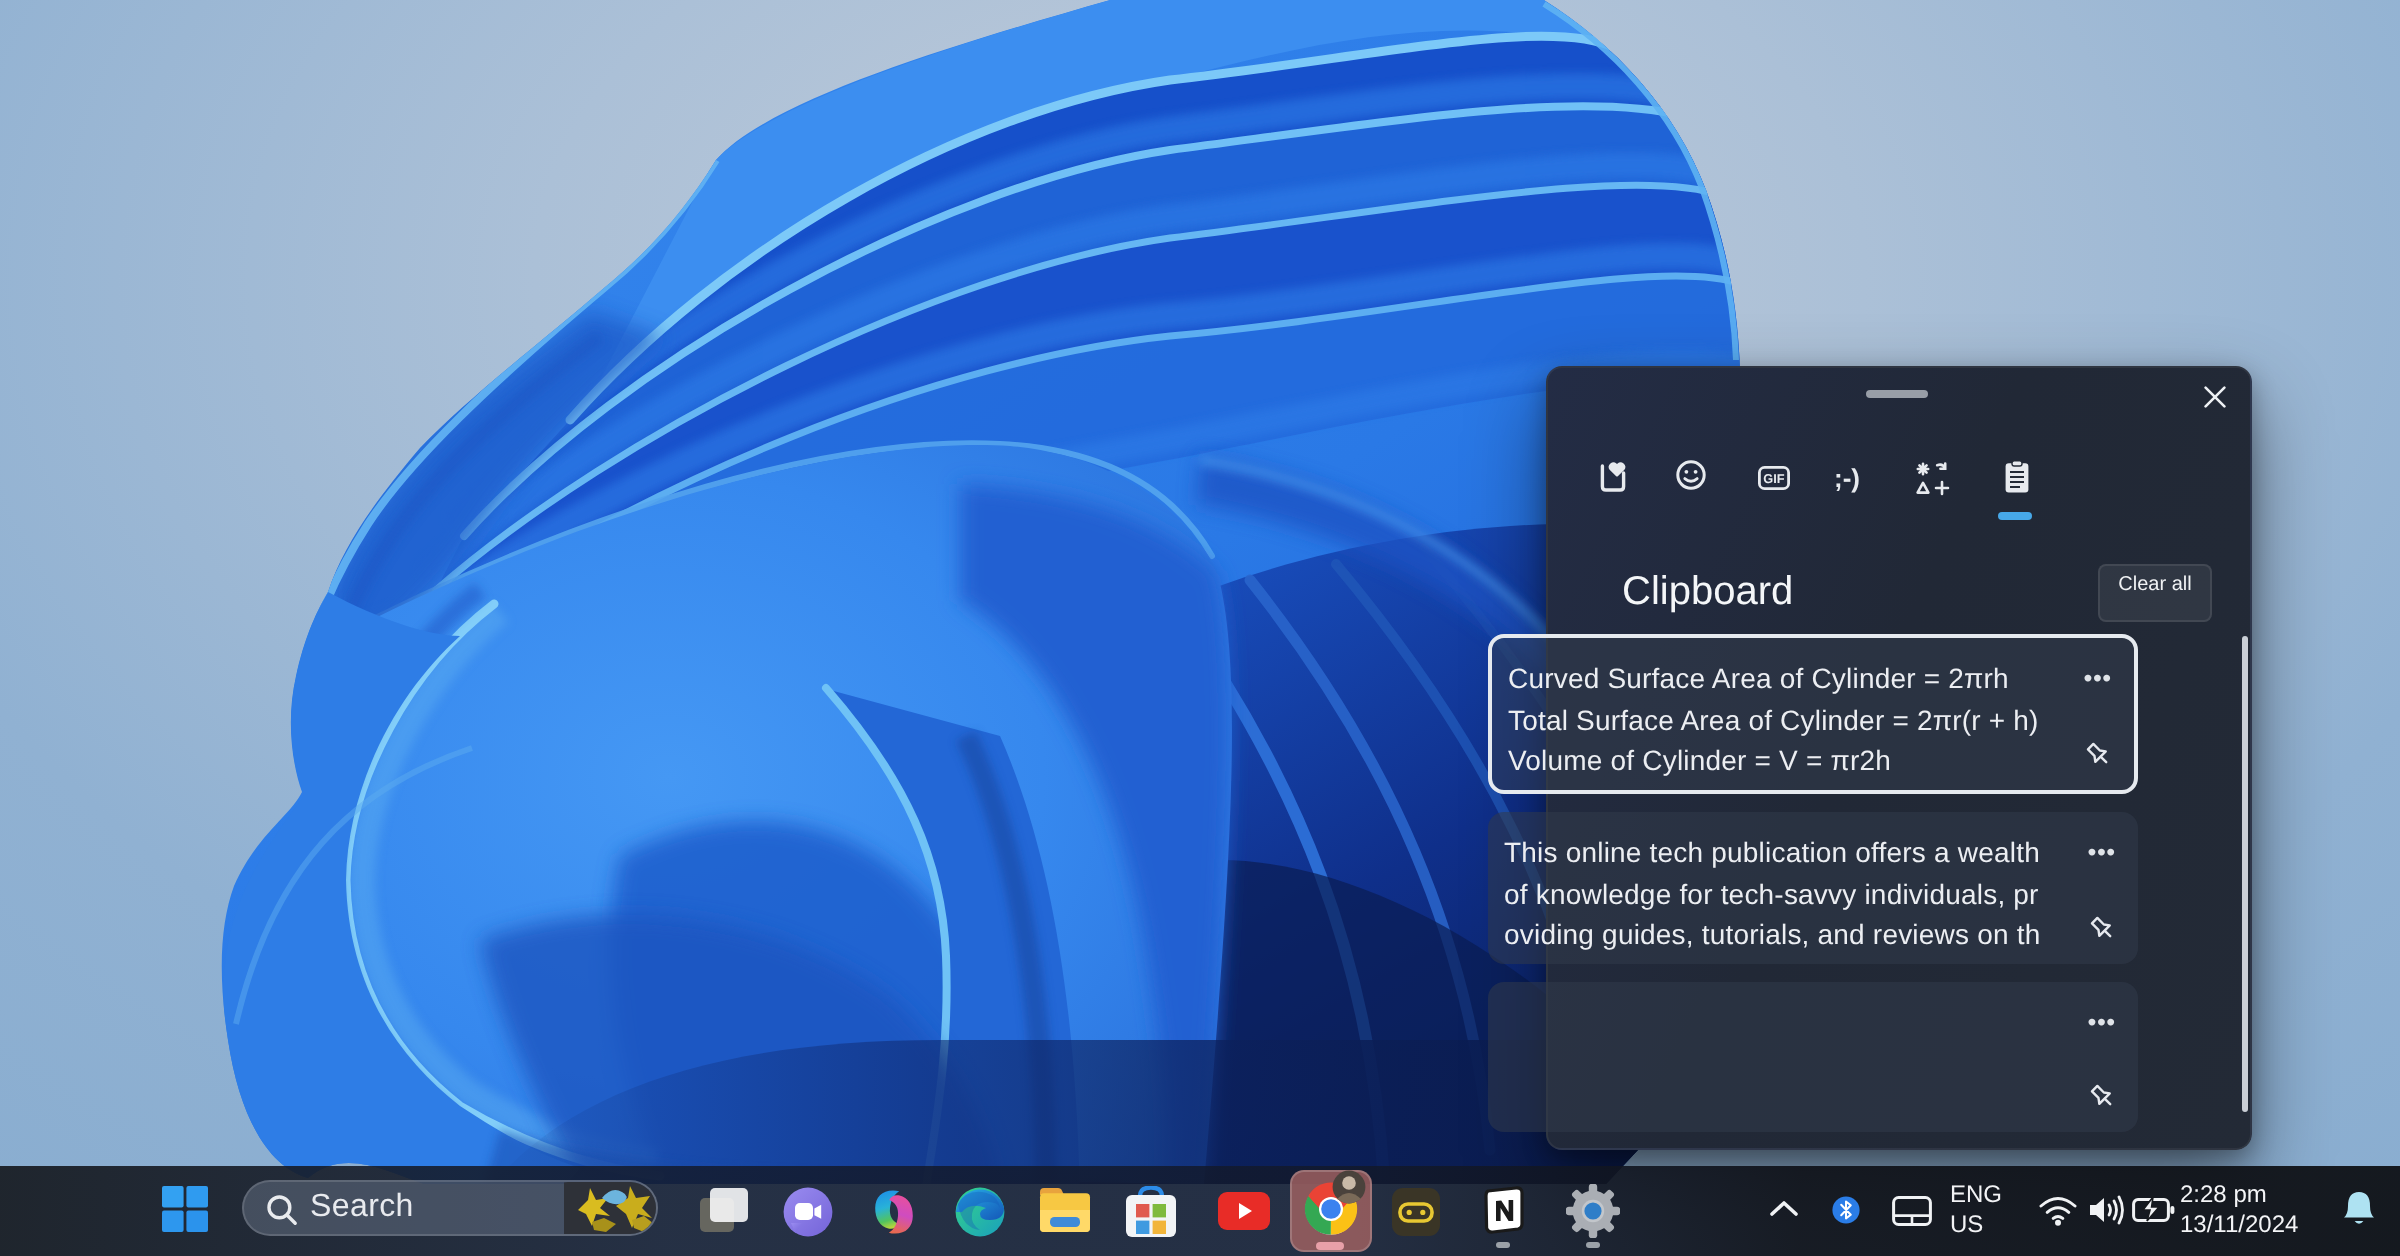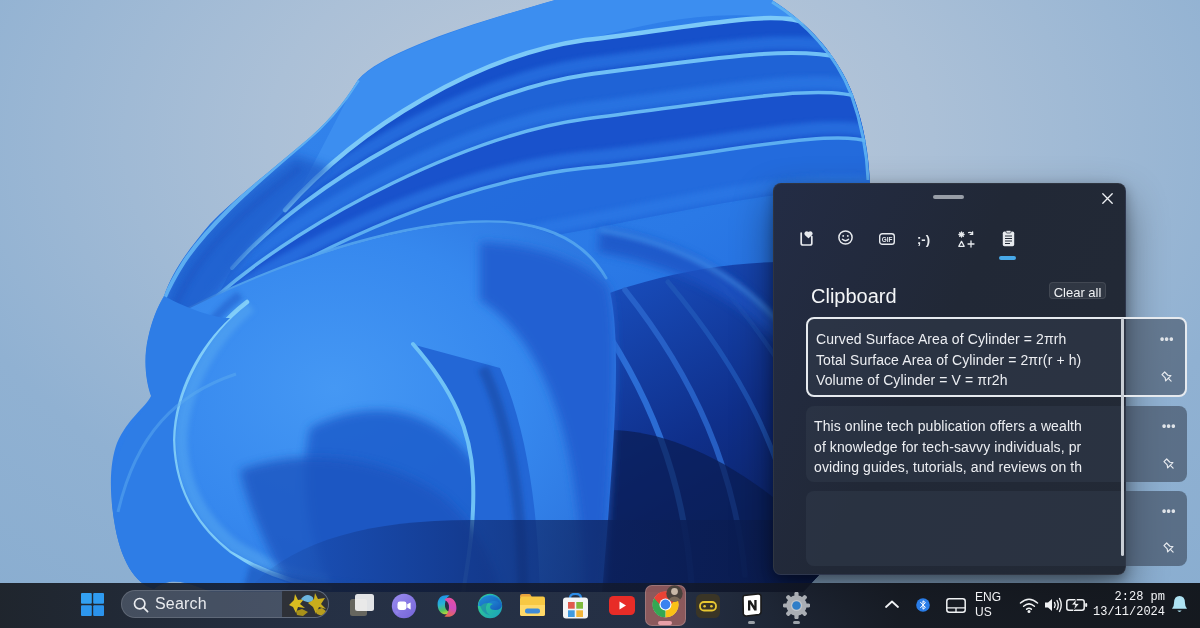--- a/index.html
+++ b/index.html
@@ -12,34 +12,34 @@
   #taskbar { position:absolute; left:0; top:583px; width:1200px; height:45px;
     background: linear-gradient(90deg, rgba(23,27,33,0.93) 0%, rgba(19,26,44,0.85) 28%, rgba(18,25,44,0.85) 55%, rgba(16,19,26,0.94) 75%, rgba(16,19,24,0.96) 100%);
   }
   .ticon { position:absolute; top:593px; }
   .ind { position:absolute; top:621px; width:7px; height:3px; border-radius:2px; background:#9ba1a8; }
 
   #searchpill { position:absolute; left:121px; top:590px; width:208px; height:28px; border-radius:14px;
     background: rgba(125,140,160,0.38); border:1px solid rgba(255,255,255,0.14); overflow:hidden; }
   #searchpill .stext { position:absolute; left:33px; top:4px; font-size:16px; color:#e8eaee; letter-spacing:0.2px; }
   .engus { position:absolute; left:975px; top:590px; width:36px; text-align:left; font-size:12px; line-height:15px; color:#f2f3f5; }
-  .clock { position:absolute; left:1090px; top:590px; width:75px; text-align:right; font-size:12px; line-height:15px; color:#f4f5f7;font-family:Liberation Mono, monospace; }
+  .clock { position:absolute; left:1090px; top:590px; width:75px; font-size:12px; line-height:15px; color:#f4f5f7; }
 
   
   #panel { position:absolute; left:773px; top:183px; width:353px; height:392px; border-radius:8px;
     background: linear-gradient(115deg, #232c45 0%, #212836 45%, #232a36 100%);
     border: 1px solid rgba(255,255,255,0.06);
     box-shadow: 0 18px 40px rgba(0,0,0,0.45), 0 4px 12px rgba(0,0,0,0.3); }
   .tabico { position:absolute; top:230px; }
   #tabline { position:absolute; left:999px; top:256px; width:17px; height:4px; border-radius:2px; background:#47a8e8; }
   #cliptitle { position:absolute; left:786px; top:285px; font-size:20px; color:#f4f6f8;margin-left:25px; }
-  #clearall { position:absolute; left:1049px; top:282px; width:57px; height:17px; border-radius:4px;
+  #clearall { position:absolute; left:1049px; top:282px; width:57px; height:29px; border-radius:4px;
     background:rgba(255,255,255,0.065); border:1px solid rgba(255,255,255,0.09);
-    font-size:13px; color:#f0f2f4; text-align:center; line-height:19px; }
-  .card { position:absolute; left:806px; width:381px; border-radius:8px; background:rgba(49,58,74,0.55); color:#eceef2; }
+    font-size:10px; color:#f0f2f4; text-align:center; line-height:19px; }
+  .card { position:absolute; left:744px; width:325px; border-radius:8px; background:rgba(49,58,74,0.55); color:#eceef2; }
   .card .txt { position:absolute; left:8px; top:10px; font-size:14px; line-height:20.5px; letter-spacing:0.1px; white-space:pre; }
   #card1 { top:317px; height:80px; background:rgba(52,62,78,0.50); border:2px solid #e6eaef; }
   #card2 { top:406px; height:76px; }
   #card3 { top:491px; height:75px; }
   .dots { position:absolute; right:11px; top:13px; color:#dfe3e8; font-size:12px; letter-spacing:0.5px; font-weight:bold; }
   .pin  { position:absolute; right:10px; bottom:10px; }
   #scrollbar { position:absolute; left:1121px; top:318px; width:2.5px; height:238px; background:#c9ced5; border-radius:2px; }
 </style>
 </head>
 <body>

